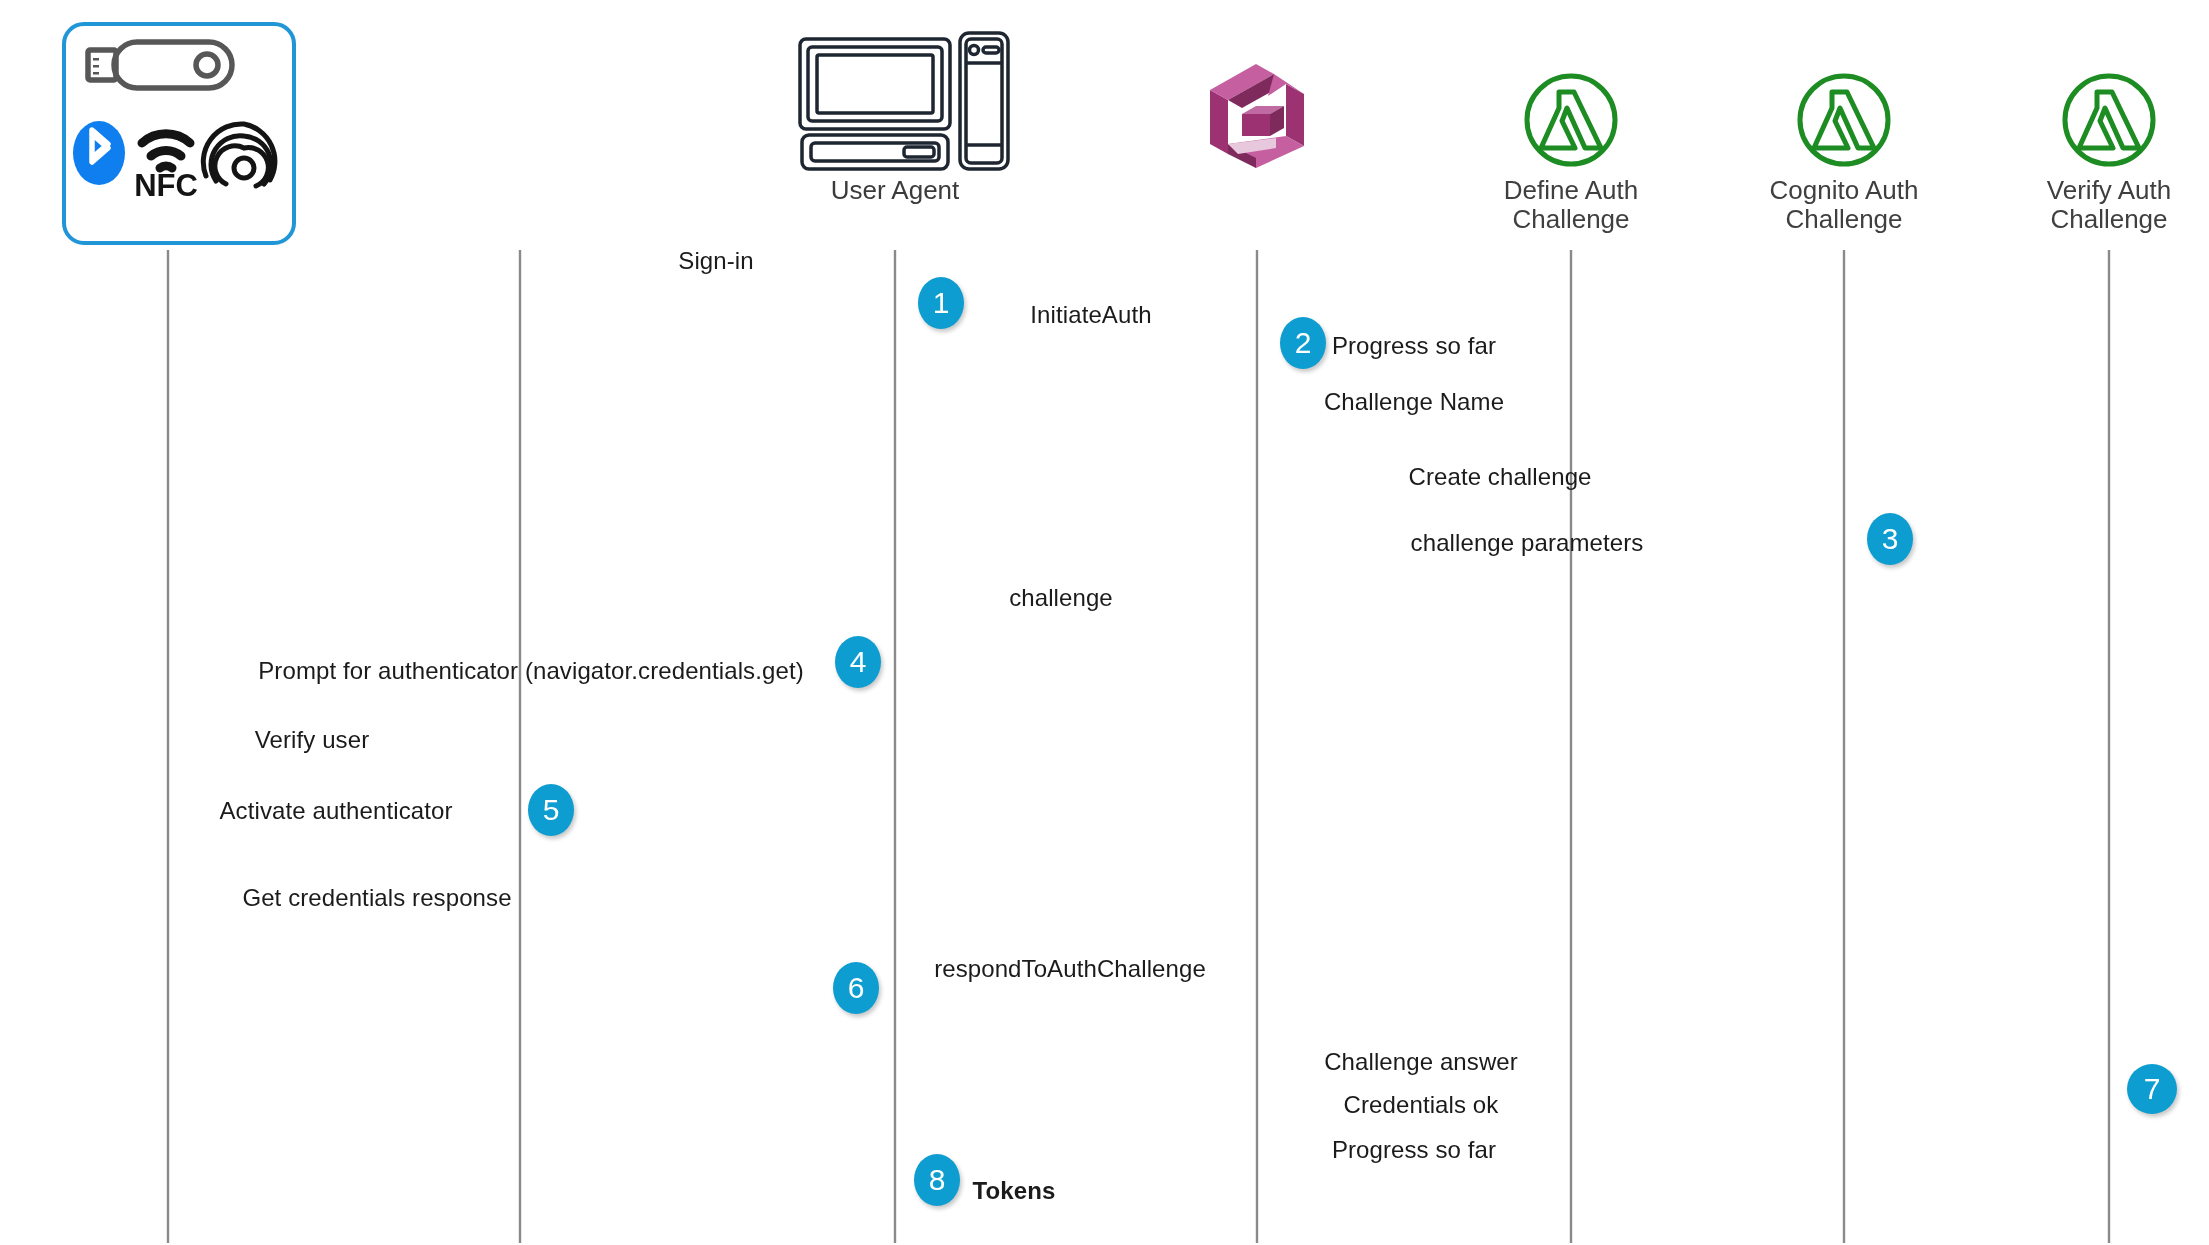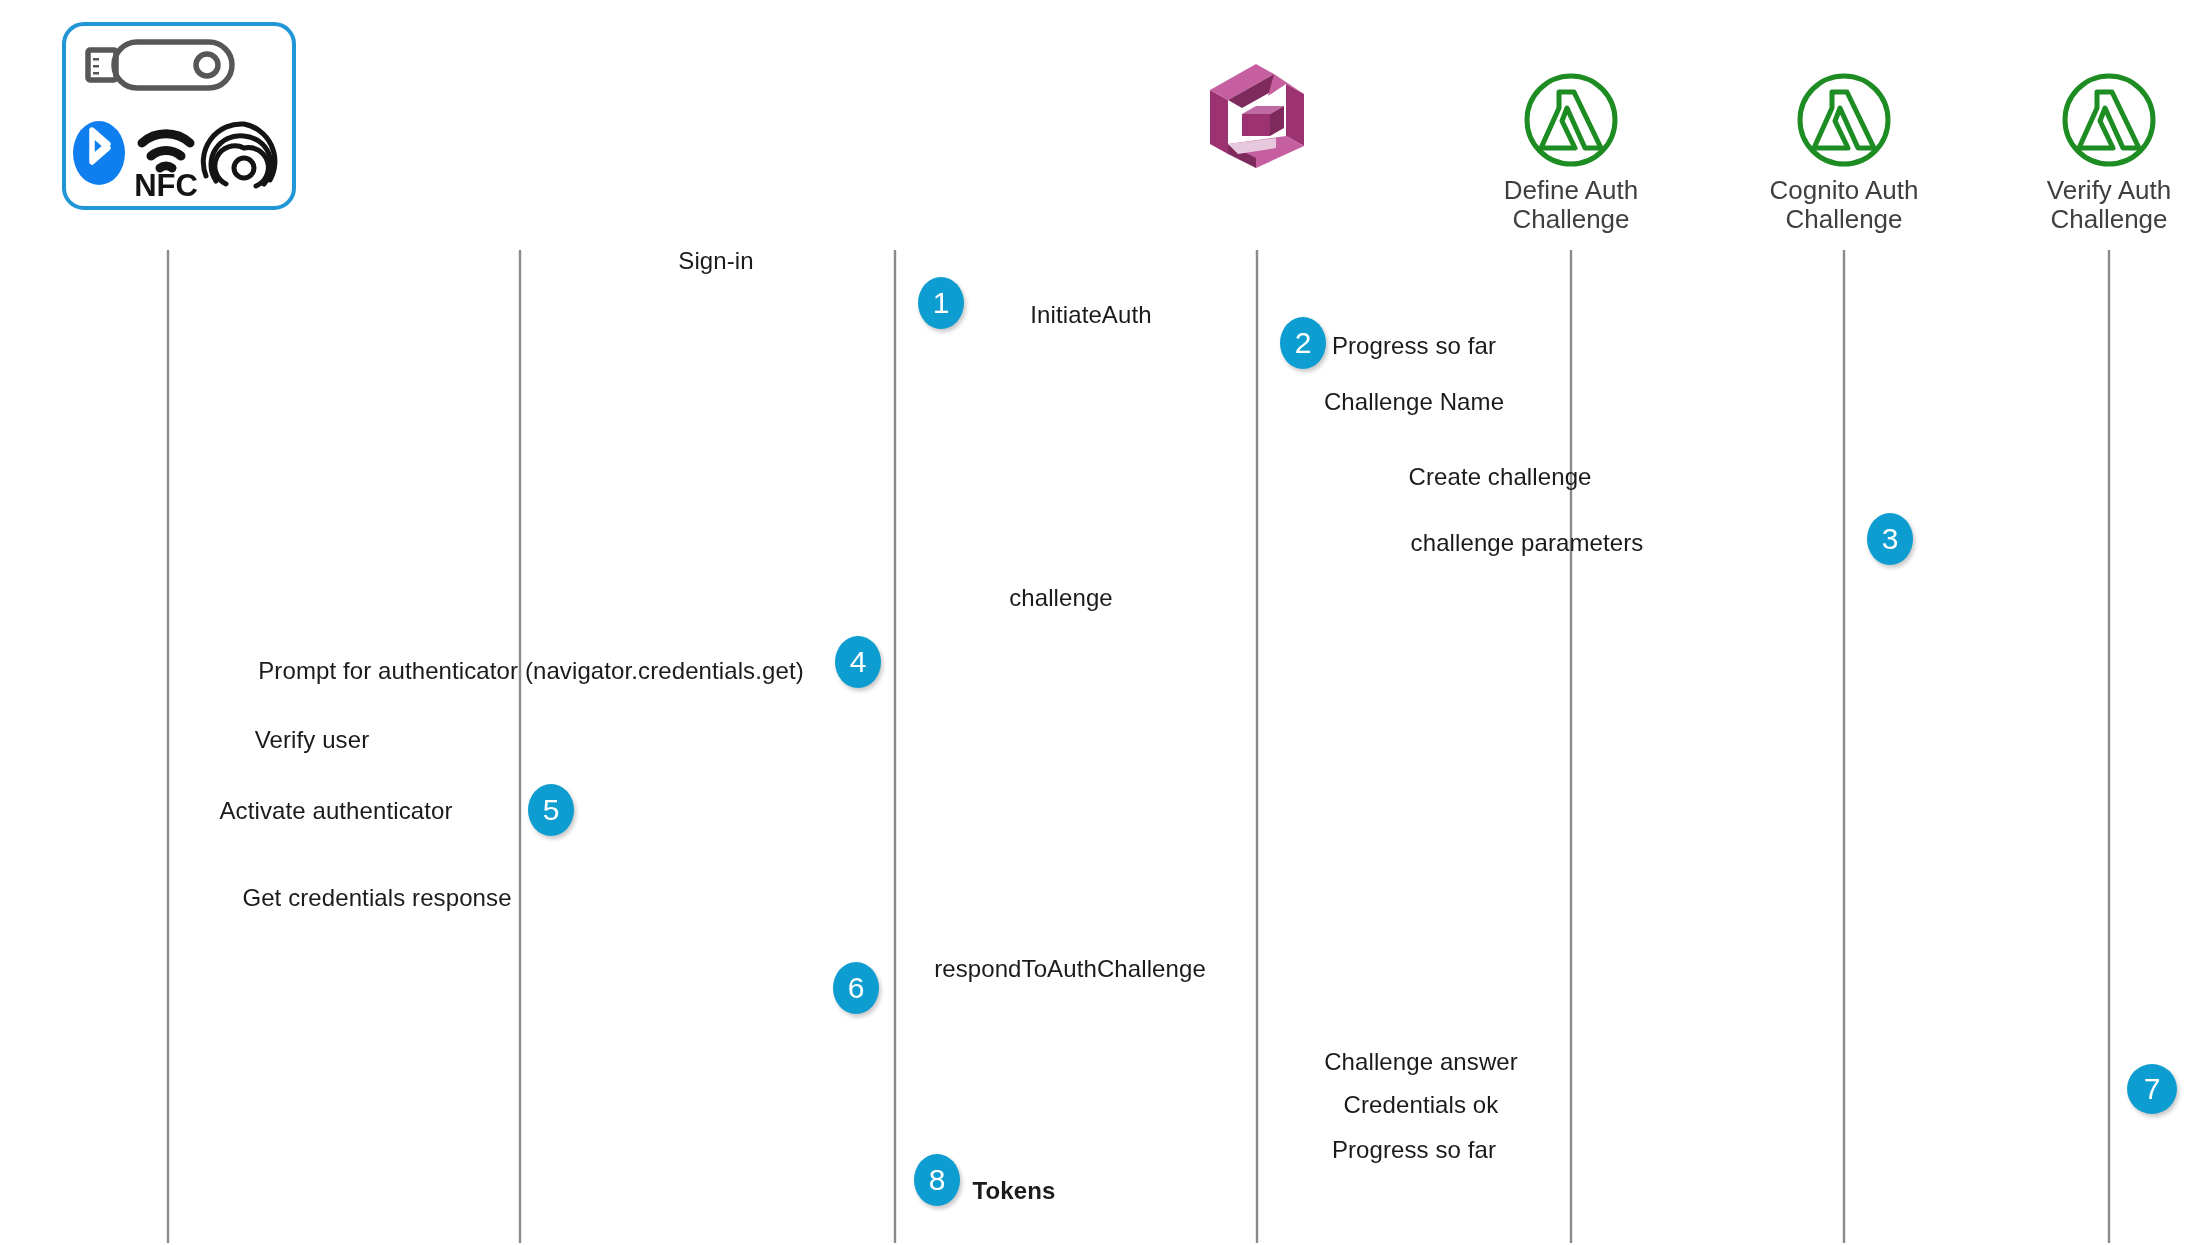--- a/index.html
+++ b/index.html
@@ -14,21 +14,21 @@
   }
   #diagram {
     position: absolute;
     left: 0; top: 0;
     width: 2209px; height: 1245px;
   }
   
   .auth-box {
     position: absolute;
     left: 62px; top: 22px;
-    width: 234px; height: 188px;
+    width: 234px; height: 223px;
     border: 4px solid #2196d6;
     border-radius: 22px;
     background: #ffffff;
     box-sizing: border-box;
   }
   
   .actor {
     position: absolute;
     text-align: center;
     width: 260px;
@@ -113,20 +113,44 @@
       <g fill="none" stroke="#141414" stroke-width="5" stroke-linecap="round">
         <path d="M140 150 A38 38 0 0 1 178 98 A38 38 0 0 1 204 154"></path>
         <path d="M150 155 A29 29 0 0 1 178 110 A29 29 0 0 1 198 158"></path>
         <path d="M160 158 A20 20 0 0 1 178 122 A20 20 0 0 1 190 160"></path>
         <circle cx="178" cy="142" r="10"></circle>
       </g>
     </svg>
   </div>
 
 
+  <div class="actor" style="left:765px; top:22px;">
+    <div class="icon-wrap">
+      <svg width="230" height="145" viewBox="0 0 230 145">
+        <g fill="none" stroke="#1e2631" stroke-width="3.5">
+
+          <rect x="20" y="12" width="150" height="90" rx="6"></rect>
+          <rect x="28" y="20" width="134" height="74" rx="4"></rect>
+          <rect x="37" y="28" width="116" height="58" rx="2"></rect>
+
+          <rect x="22" y="108" width="146" height="34" rx="7"></rect>
+          <rect x="31" y="116" width="128" height="18" rx="4"></rect>
+          <rect x="124" y="120" width="30" height="10" rx="3"></rect>
+
+          <rect x="180" y="6" width="48" height="136" rx="9"></rect>
+          <rect x="186" y="12" width="36" height="124" rx="5"></rect>
+          <line x1="186" y1="36" x2="222" y2="36"></line>
+          <line x1="186" y1="118" x2="222" y2="118"></line>
+          <circle cx="194" cy="23" r="4.5"></circle>
+          <rect x="203" y="20" width="16" height="6" rx="3"></rect>
+        </g>
+      </svg>
+    </div>
+    <div class="label">User Agent</div>
+  </div>
 
   <div class="actor aws" style="left:1127px; top:22px;">
     <div class="icon-wrap">
       <svg width="110" height="112" viewBox="0 0 110 112">
         <polygon points="8,30 8,84 26,94 26,40" fill="#9c3272"></polygon>
         <polygon points="8,30 54,4 72,14 26,40" fill="#c55fa0"></polygon>
         <polygon points="26,40 72,14 72,30 40,48" fill="#7f2a5d"></polygon>
         <polygon points="84,24 102,34 102,86 84,76" fill="#9c3272"></polygon>
         <polygon points="72,14 102,34 84,24 66,36" fill="#c55fa0"></polygon>
         <polygon points="26,84 84,76 102,86 54,108" fill="#c55fa0"></polygon>

